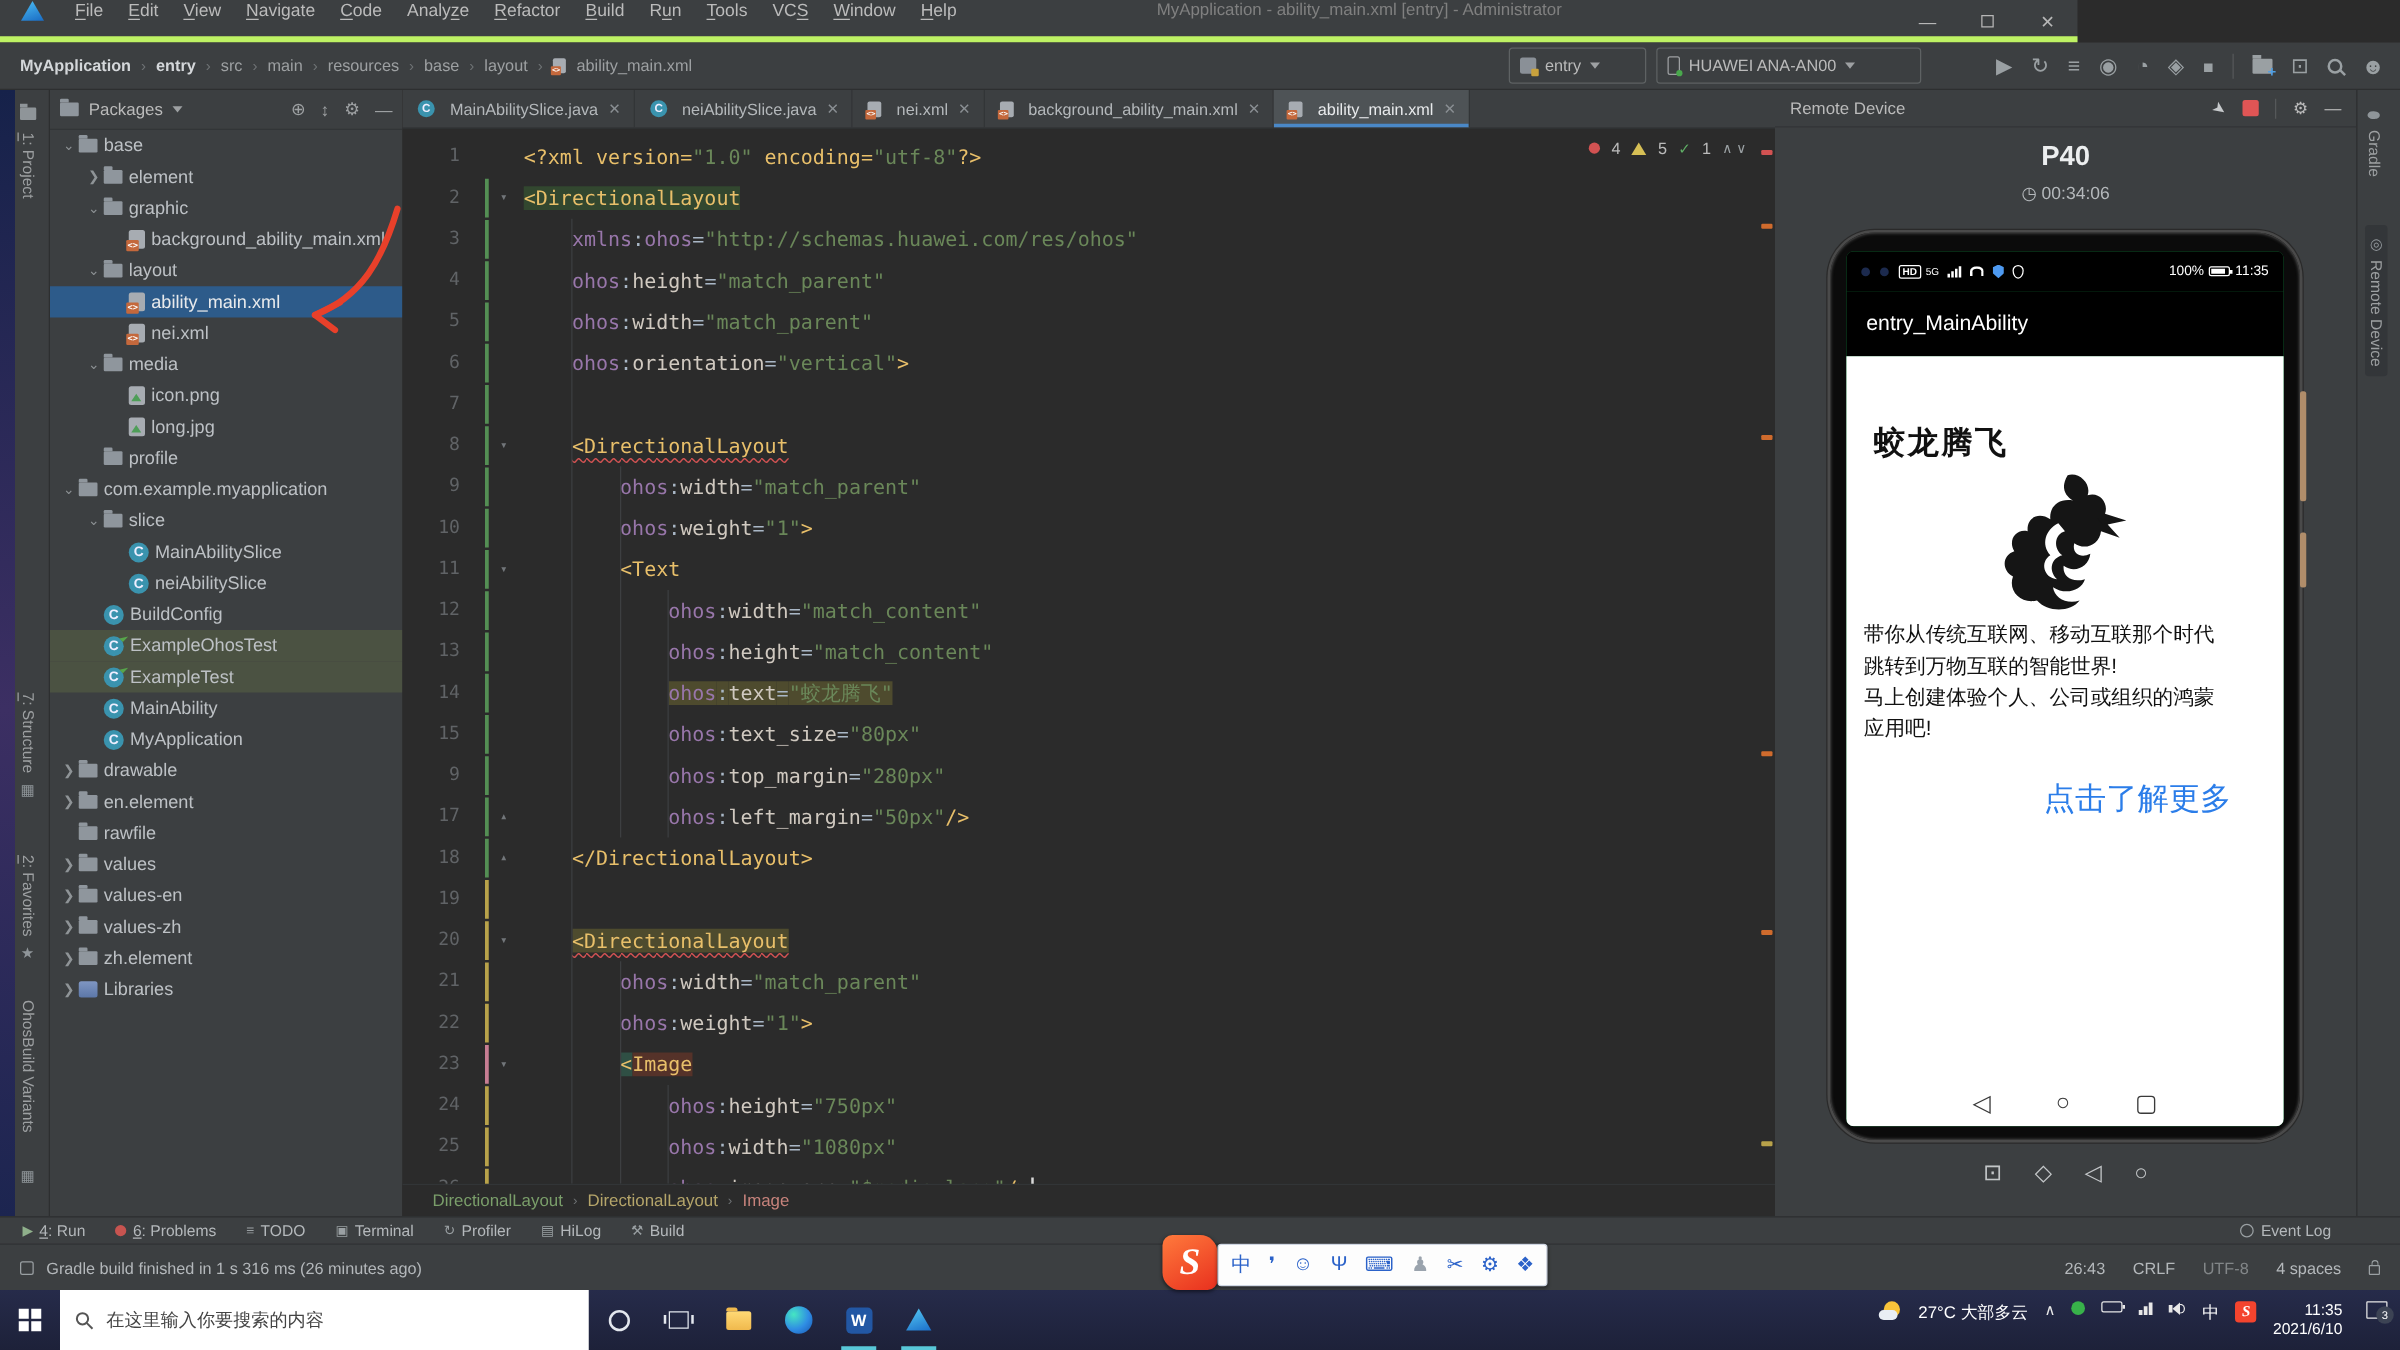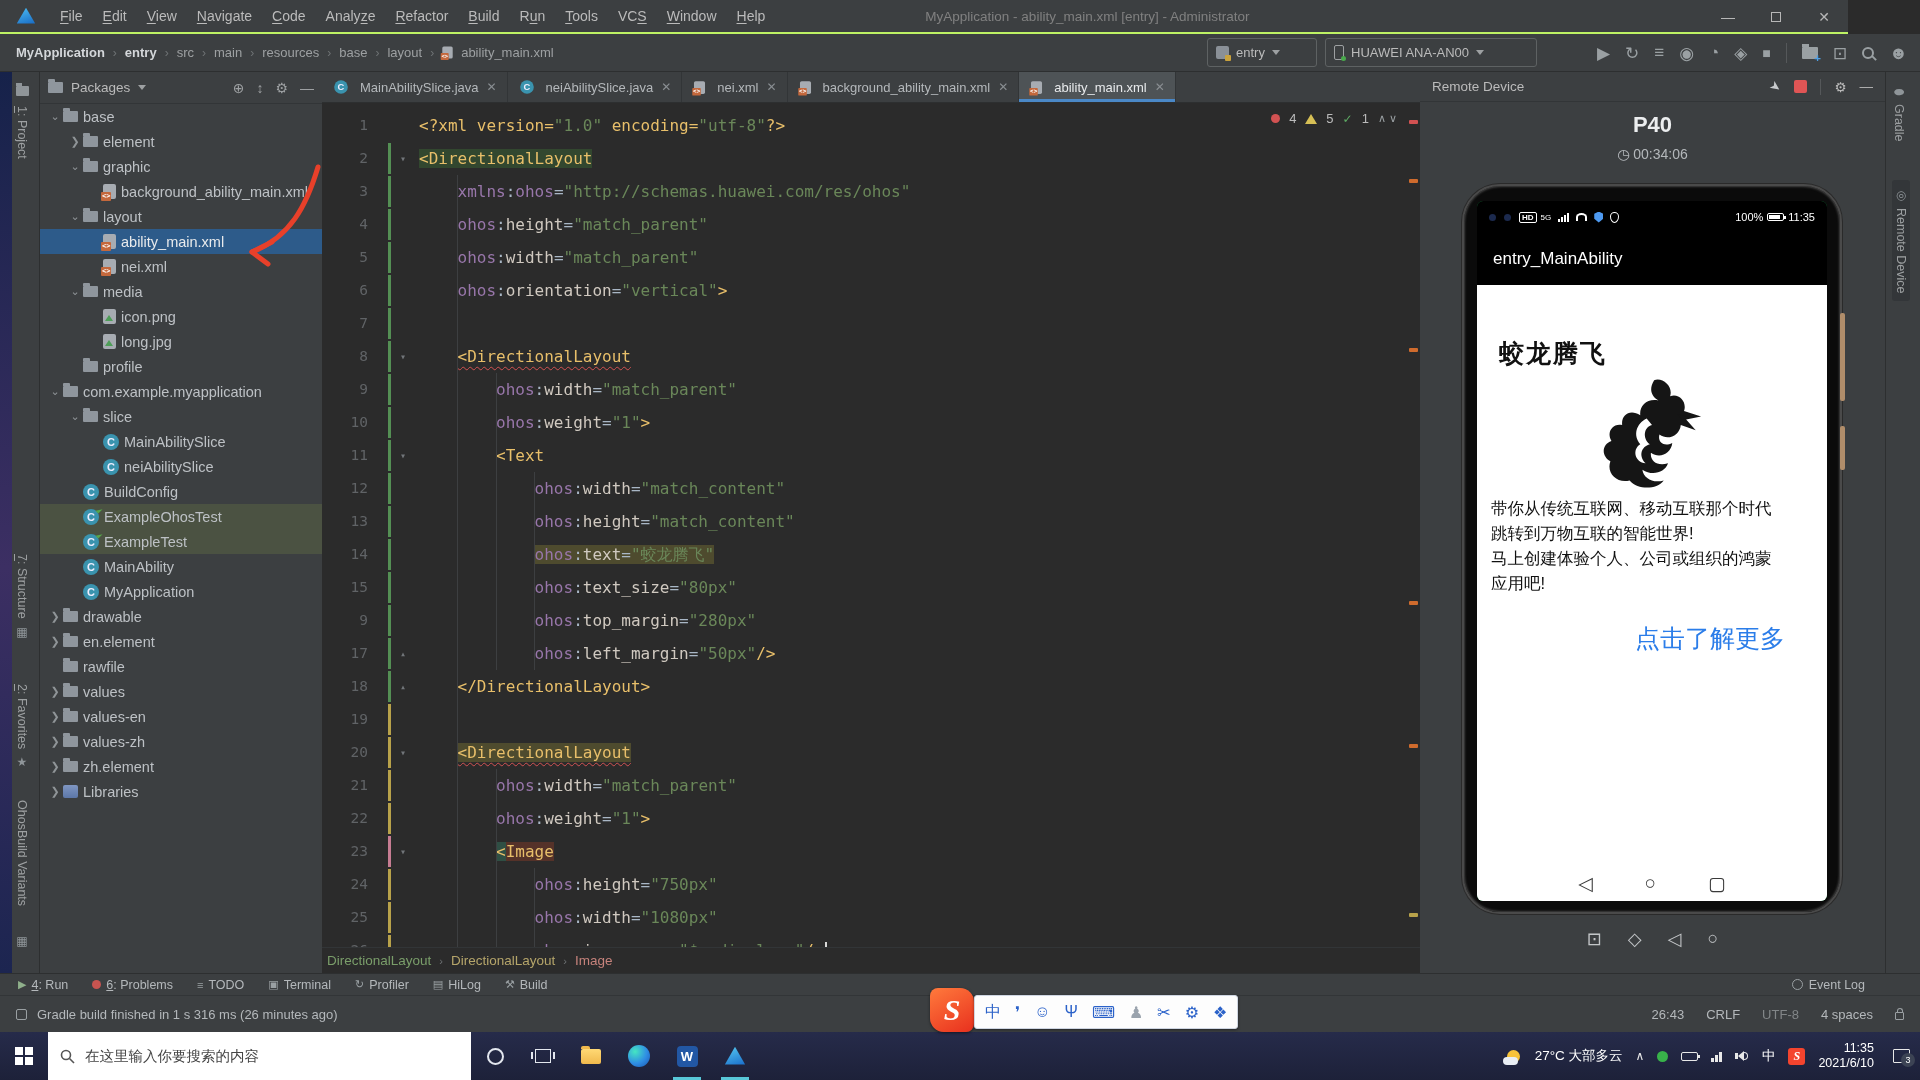--- a/index.html
+++ b/index.html
@@ -1,21 +1,21 @@
 <!DOCTYPE html>
 <html><head>
 <meta charset="utf-8">
 <style>
   *{margin:0;padding:0;box-sizing:border-box}
   html,body{background:#1a1a1a}
   body{font-family:"Liberation Sans","DejaVu Sans",sans-serif}
   .screen{position:relative;width:1920px;height:1080px;background:#2b2b2b;overflow:hidden}
 
   
-  .titlebar{position:absolute;left:0;top:0;width:1848px;height:34px;background:#3c3f41;border-bottom:2px solid #bef264;display:flex;align-items:center;color:#bbbbbb;font-size:14px}
+  .titlebar{position:absolute;left:0;top:0;width:1662px;height:34px;background:#3c3f41;border-bottom:5px solid #bef264;display:flex;color:#bbbbbb;font-size:14px}
   .deveco-logo{width:20px;height:18px;margin:0 14px 0 16px;clip-path:polygon(50% 4%,96% 92%,4% 92%);background:linear-gradient(160deg,#4fc3f7,#1565c0)}
   .menu-item{padding:0 10px;cursor:default}
   .menu-item .u{text-decoration:underline;text-underline-offset:2px}
   .win-title{color:#808080;margin-left:150px;font-size:13.5px}
   .win-controls{position:absolute;right:0;top:0;height:34px;display:flex}
   .win-btn{width:48px;height:34px;display:flex;align-items:center;justify-content:center;color:#b7b7b7;font-size:14px}
   .win-max{width:10px;height:10px;border:1.4px solid #b7b7b7}
 
   
   .navbar{position:absolute;left:0;top:34px;width:1920px;height:38px;background:#3c3f41;border-bottom:1px solid #2d2f30;display:flex;align-items:center;color:#9da0a2;font-size:13px}
@@ -95,21 +95,21 @@
   .err{text-decoration:underline;text-decoration-style:wavy;text-decoration-color:#d25252;text-decoration-thickness:1px;text-underline-offset:4px}
   .caret{display:inline-block;width:2px;height:20px;background:#d8d8d8;vertical-align:middle;margin-left:1px}
   .iguide{position:absolute;width:1px;background:#3d3f41}
   .inspect{position:absolute;right:20px;top:8px;display:flex;align-items:center;gap:9px;color:#bbb;font-size:13px}
   .insp-err{width:9px;height:9px;border-radius:50%;background:#d25252}
   .insp-warn{width:0;height:0;border-left:6px solid transparent;border-right:6px solid transparent;border-bottom:10px solid #d6bf55}
   .insp-ok{color:#5fad65;font-size:12px}
   .insp-chev{color:#9aa0a3;font-size:11px;letter-spacing:3px}
   .estripe{position:absolute;right:2px;top:0;width:9px;height:844px}
   .etick{position:absolute;width:9px;height:4px;border-radius:1px}
-  .crumbs2{height:26px;display:flex;align-items:center;padding-left:5px;font-size:13.5px;background:#2b2b2b;border-top:1px solid #323537;gap:8px}
+  .crumbs2{height:26px;display:flex;align-items:center;padding-left:24px;font-size:13.5px;background:#2b2b2b;border-top:1px solid #323537;gap:8px}
   .crumbs2 .sep{color:#6e7274;font-size:11px}
 
   
   .remote{position:absolute;left:1420px;top:0;width:465px;height:100%;background:#3c3f41;color:#bbb}
   .remote-head{height:30px;display:flex;align-items:center;padding:0 12px;border-bottom:1px solid #323537;font-size:13.5px}
   .remote-head .icons{margin-left:auto;display:flex;align-items:center;gap:13px}
   .pin-ico{font-size:13px;color:#c7cacc;transform:rotate(35deg)}
   .stop-sq{width:13px;height:13px;background:#e05555;border-radius:2px}
   .hsep{width:1px;height:16px;background:#55585a}
   .devname{position:absolute;left:0;top:40px;width:100%;text-align:center;color:#eceeef;font-size:22px;font-weight:bold}
@@ -170,21 +170,21 @@
   .tb-ico.open:after{content:"";position:absolute;bottom:0;left:10px;right:10px;height:3px;background:#58c7d8}
   .cortana{width:17px;height:17px;border:2.5px solid #e3e7ee;border-radius:50%}
   .taskview{width:16px;height:14px;border:1.6px solid #e3e7ee;position:relative}
   .taskview:before{content:"";position:absolute;left:-5px;top:2px;width:2px;height:7px;background:#e3e7ee}
   .taskview:after{content:"";position:absolute;right:-5px;top:2px;width:2px;height:7px;background:#e3e7ee}
   .fexp{width:20px;height:15px;background:linear-gradient(#ffd975,#f0b94d);border-radius:2px;position:relative}
   .fexp:before{content:"";position:absolute;top:-3px;left:0;width:9px;height:3px;background:#f0b94d;border-radius:2px 2px 0 0}
   .edge{width:22px;height:22px;border-radius:50%;background:radial-gradient(circle at 32% 30%,#45e6c2,#2f8de4 55%,#1956b0)}
   .word{width:21px;height:21px;background:#2257a4;border-radius:4px;color:#fff;font:bold 13px/21px "Liberation Sans",sans-serif;text-align:center}
   .deveco-tb{width:22px;height:20px;clip-path:polygon(50% 4%,96% 92%,4% 92%);background:linear-gradient(160deg,#5ad0f5,#1668c8)}
-  .tray{margin-left:auto;display:flex;align-items:center;gap:13px;padding-right:10px;font-size:13.5px}
+  .tray{margin-left:auto;display:flex;gap:13px;padding-right:10px;font-size:13.5px}
   .wsun{width:13px;height:13px;border-radius:50%;background:#f8c33a;position:relative;margin-right:2px}
   .wsun:after{content:"";position:absolute;left:-4px;bottom:-2px;width:15px;height:8px;background:#e9eef4;border-radius:8px}
   .tray .chev{font-size:12px;color:#e8e8e8}
   .gdot{width:11px;height:11px;border-radius:50%;background:#38b24a}
   .battw{width:17px;height:9px;border:1.4px solid #e8e8e8;border-radius:2px;position:relative}
   .battw:after{content:"";position:absolute;right:-3px;top:2px;width:2px;height:3px;background:#e8e8e8}
   .net{display:flex;align-items:flex-end;gap:1.5px;height:11px}
   .net i{width:2.5px;background:#e8e8e8;display:block}
   .spk{position:relative;width:14px;height:12px}
   .spk:before{content:"";position:absolute;left:0;top:3px;width:3px;height:6px;background:#e8e8e8}

